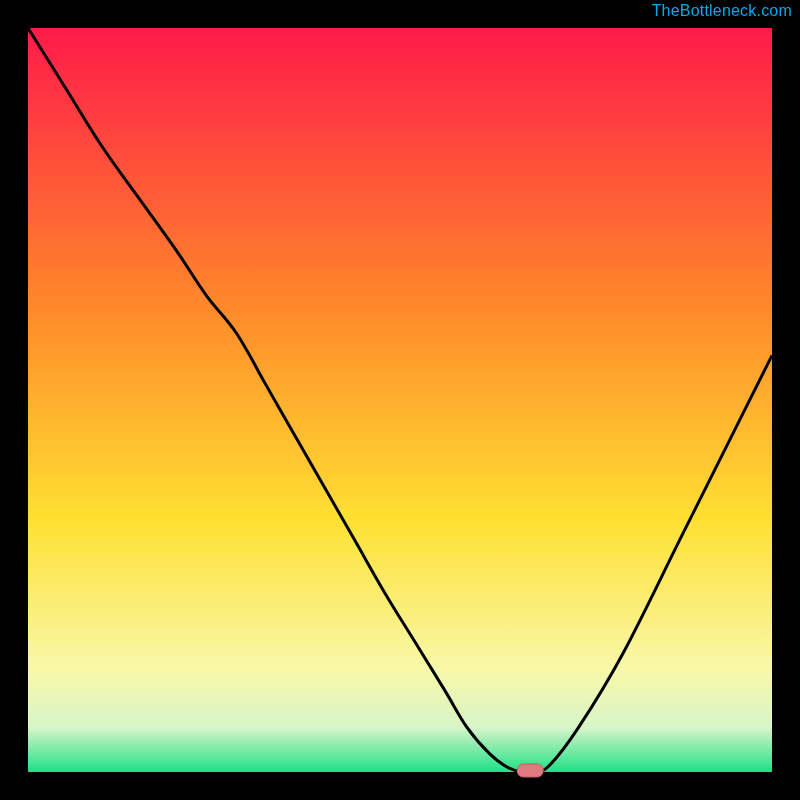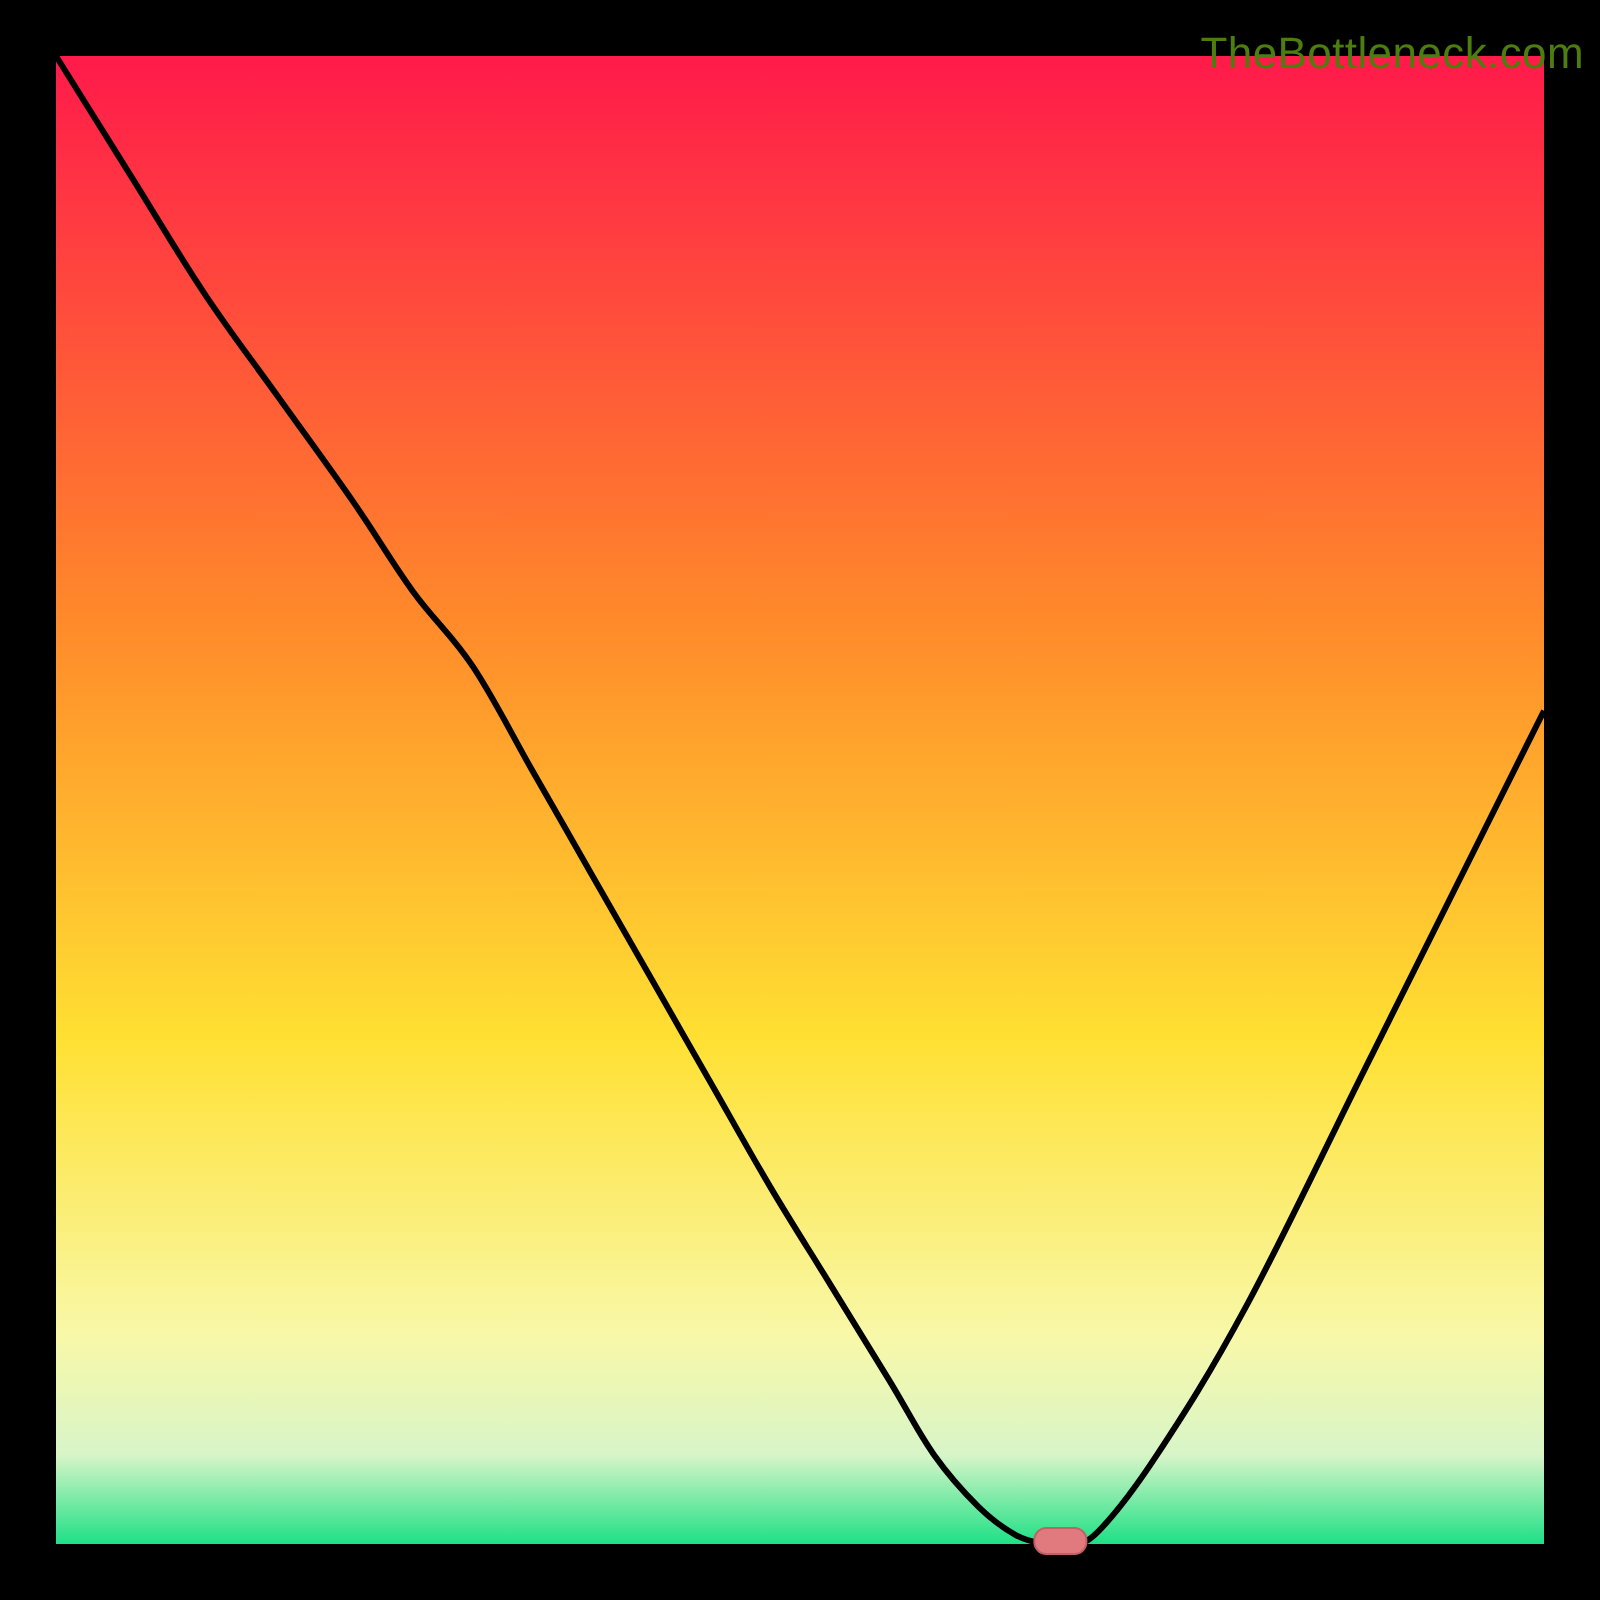--- a/index.html
+++ b/index.html
@@ -12,24 +12,24 @@
     font-family: Arial, Helvetica, sans-serif;
   }
   .frame {
     position: relative;
     width: 800px;
     height: 800px;
     background: #000;
   }
   .watermark {
     position: absolute;
-    top: 14px;
+    top: 2px;
     right: 8px;
-    color: #4d7c0f;
-    font-size: 22px;
+    color: #0ea5e9;
+    font-size: 16px;
     font-weight: 500;
     letter-spacing: 0.2px;
     z-index: 5;
   }
   svg.plot {
     position: absolute;
     left: 0;
     top: 0;
     width: 800px;
     height: 800px;

